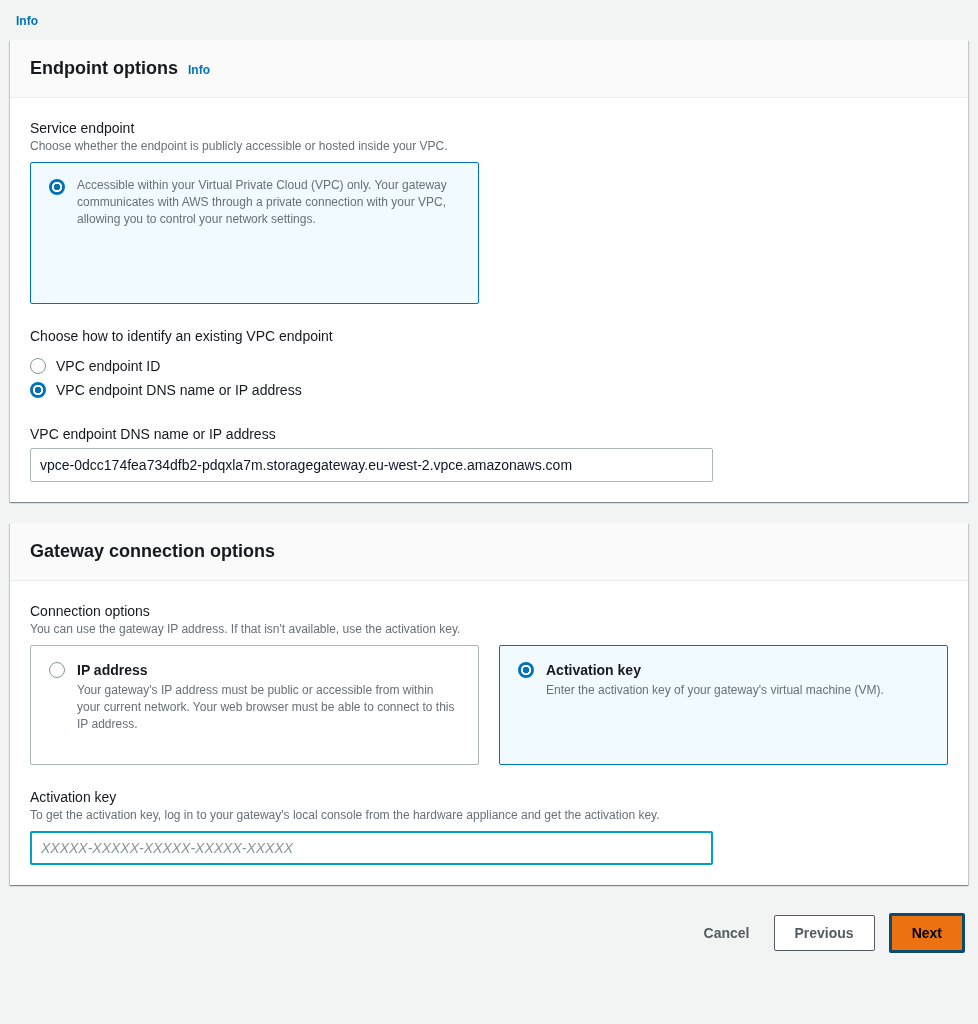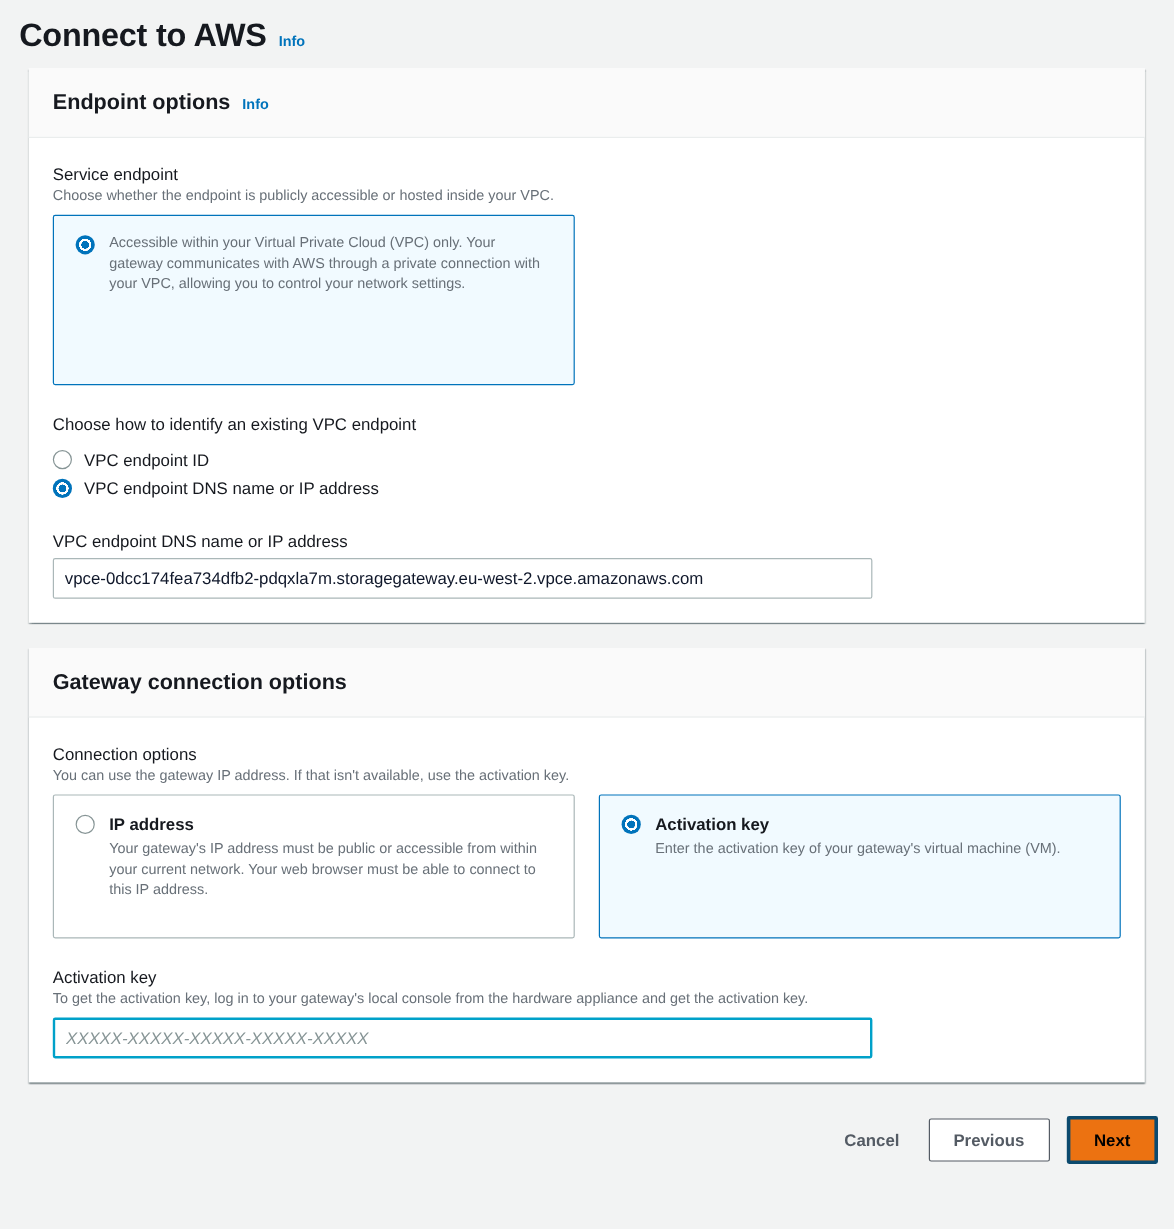--- a/index.html
+++ b/index.html
@@ -28,21 +28,21 @@
     color: #0073bb;
     font-size: 12px;
     font-weight: 700;
     text-decoration: none;
     cursor: pointer;
   }
 
   
   .card {
     background: #ffffff;
-    margin: 0 24px;
+    margin: 0 10px;
     border-radius: 0;
     box-shadow: 0 1px 1px 0 rgba(0,28,36,.3), 1px 1px 1px 0 rgba(0,28,36,.15), -1px 1px 1px 0 rgba(0,28,36,.15);
   }
   .card + .card { margin-top: 21px; }
   .card-header {
     background: #fafafa;
     border-bottom: 1px solid #eaeded;
     padding: 18px 20px;
     display: flex;
     align-items: baseline;
@@ -185,21 +185,20 @@
   .btn-primary {
     background: #ec7211;
     border: 3px solid #0c4a6e;
     color: #000000;
   }
 </style>
 </head>
 <body>
 
 <div class="page-header">
-  <h1 class="page-title">Connect to AWS</h1>
   <a class="info-link">Info</a>
 </div>
 
 <div class="card">
   <div class="card-header">
     <h2 class="card-title">Endpoint options</h2>
     <a class="info-link">Info</a>
   </div>
   <div class="card-body">
 

